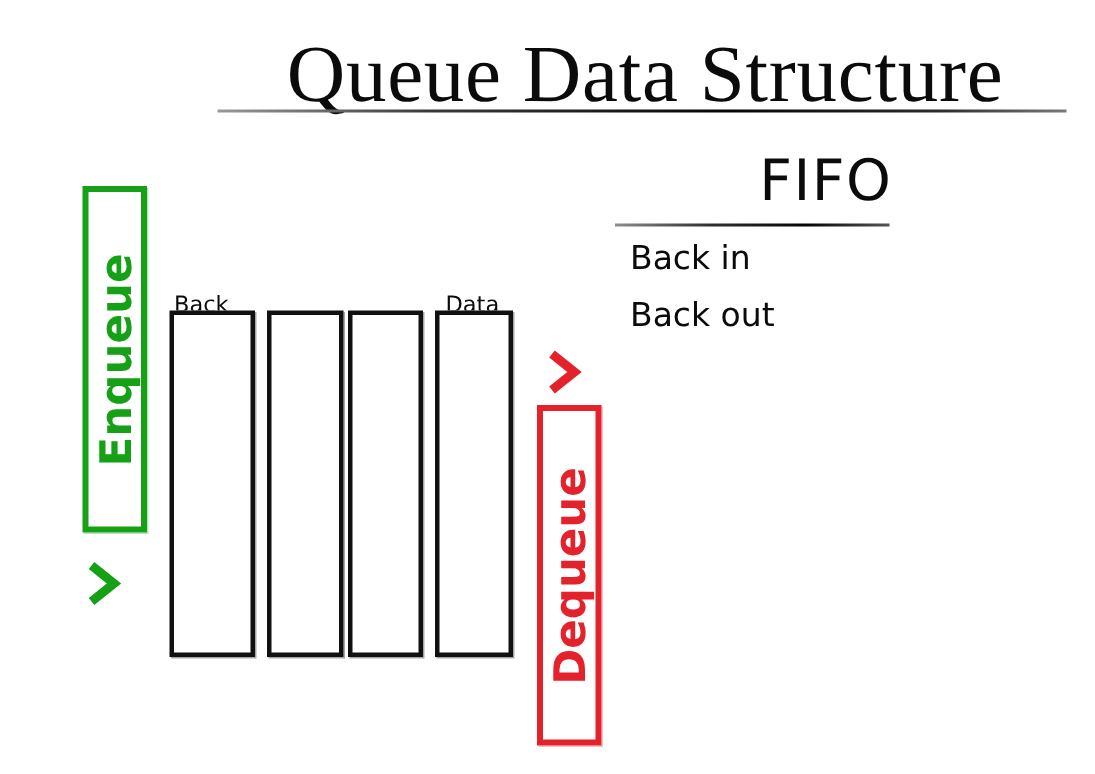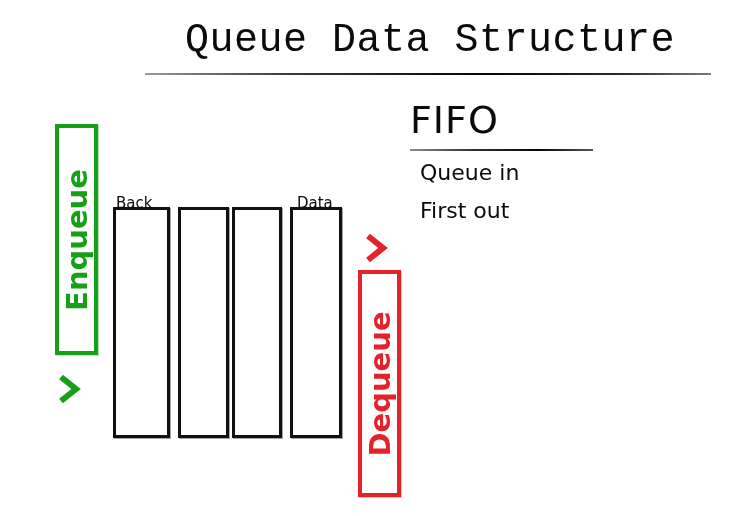--- a/index.html
+++ b/index.html
@@ -18,43 +18,43 @@
     overflow: hidden;
   }
 
   
   .title {
     position: absolute;
     left: 150px;
     top: 18px;
     width: 560px;
     text-align: center;
-    font-family: Liberation Mono, monospace;
-    font-size: 40px;
+    font-family: Liberation Serif, serif;
+    font-size: 54px;
     font-weight: 400;
     letter-spacing: 0.5px;
     color: #0b0b0b;
     white-space: nowrap;
   }
   .title-rule {
     position: absolute;
     left: 145px;
     top: 73px;
     width: 566px;
     height: 2px;
     background: linear-gradient(to right, #9a9a9a 0%, #3a3a3a 25%, #050505 60%, #2b2b2b 85%, #7a7a7a 100%);
   }
 
   
   .fifo-title {
     position: absolute;
     left: 410px;
     top: 98px;
     width: 185px;
-    text-align: left;
+    text-align: right;
     font-size: 38px;
     font-weight: 400;
     color: #0b0b0b;
     letter-spacing: 1px;
     white-space: nowrap;
   }
   .fifo-rule {
     position: absolute;
     left: 410px;
     top: 149px;
@@ -166,22 +166,22 @@
 </head>
 <body>
 
 <div id="canvas">
 
   <div class="title">Queue Data Structure</div>
   <div class="title-rule"></div>
 
   <div class="fifo-title">FIFO</div>
   <div class="fifo-rule"></div>
-  <div class="fifo-line fifo-line-1">Queue in</div>
-  <div class="fifo-line fifo-line-2">First out</div>
+  <div class="fifo-line fifo-line-1">Back in</div>
+  <div class="fifo-line fifo-line-2">Back out</div>
 
   <div class="bar-label label-back">Back</div>
   <div class="bar-label label-front">Data</div>
 
   <div class="queue-bar bar-0"></div>
   <div class="queue-bar bar-1"></div>
   <div class="queue-bar bar-2"></div>
   <div class="queue-bar bar-3"></div>
 
   <div class="enqueue-box">

